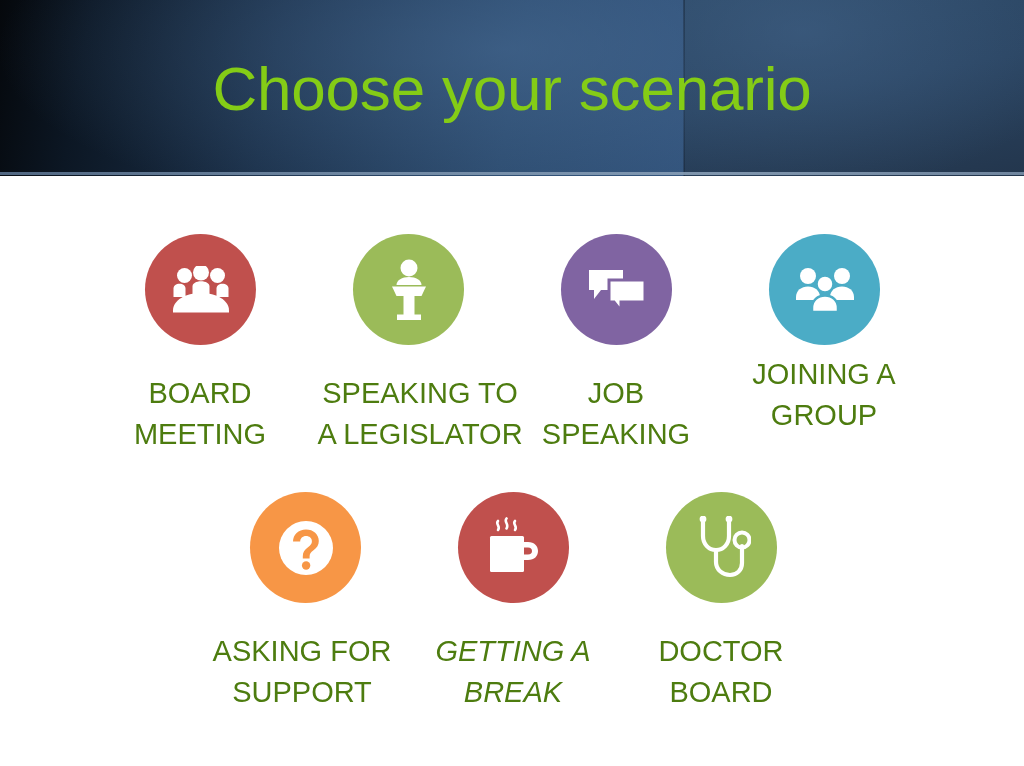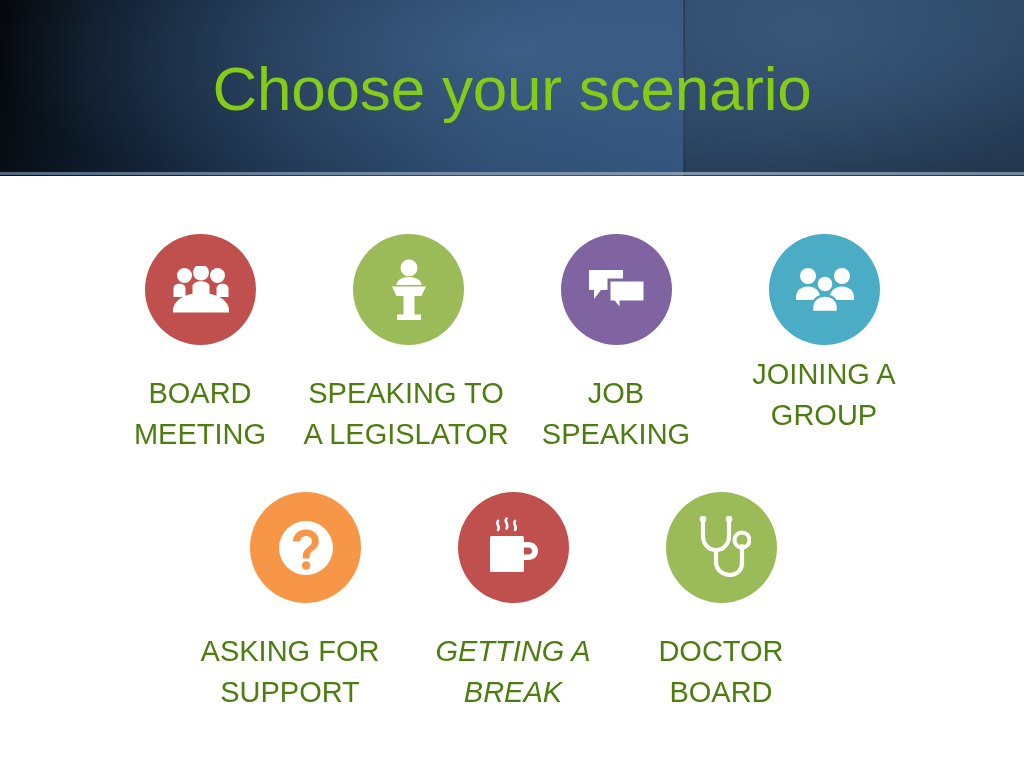--- a/index.html
+++ b/index.html
@@ -152,21 +152,21 @@
       <span>
         <svg width="48" height="62" viewBox="0 0 48 62" aria-hidden="true">
           <circle cx="24" cy="9" r="8.5" fill="#ffffff"></circle>
           <path d="M11.5 26 C11.5 21.2 17.1 18 24 18 C30.9 18 36.5 21.2 36.5 26 Z" fill="#ffffff"></path>
           <path d="M7 27.5 L41 27.5 L36.5 37 L11.5 37 Z" fill="#ffffff"></path>
           <rect x="18.5" y="37" width="11" height="19" fill="#ffffff"></rect>
           <rect x="12" y="55.5" width="24" height="5.5" fill="#ffffff"></rect>
         </svg>
       </span>
     </div>
-    <div class="scenario-label" style="left:296px; top:373px; width:220px;">SPEAKING TO
+    <div class="scenario-label" style="left:310px; top:373px; width:220px;">SPEAKING TO
 A LEGISLATOR</div>
   </div>
 
   <div class="scenario row1">
     <div class="scenario-circle" style="left:561px; top:234px; width:111px; height:111px; background:#8064a2;">
       <span>
         <svg width="60" height="48" viewBox="0 0 60 48" aria-hidden="true">
           <path d="M2 4 L36 4 L36 24 L14 24 L7 33 L7 24 L2 24 Z" fill="#ffffff"></path>
           <path d="M22 14 L58 14 L58 36 L34 36 L34 45 L27 36 L22 36 Z" fill="#ffffff" stroke="#8064a2" stroke-width="3"></path>
         </svg>
@@ -196,21 +196,21 @@
   <div class="scenario row2">
     <div class="scenario-circle" style="left:250px; top:492px; width:111px; height:111px; background:#f79646;">
       <span>
         <svg width="62" height="62" viewBox="0 0 62 62" aria-hidden="true">
           <circle cx="31" cy="31" r="27" fill="#ffffff"></circle>
           <path d="M31 12.5 C23.4 12.5 18 17.8 18 24.6 L25.2 24.6 C25.2 21.3 27.6 19 31 19 C34.5 19 36.9 21.2 36.9 24.2 C36.9 26.7 35.8 28 33 30.2 C29.4 33 27.8 35.2 27.8 39.3 L27.8 41.5 L34.6 41.5 L34.6 39.8 C34.6 36.9 35.6 35.5 38.5 33.3 C42 30.6 43.8 28 43.8 24 C43.8 17.4 38.5 12.5 31 12.5 Z" fill="#f79646"></path>
           <circle cx="31.1" cy="48.5" r="4.2" fill="#f79646"></circle>
         </svg>
       </span>
     </div>
-    <div class="scenario-label" style="left:190px; top:631px; width:200px;">ASKING FOR
+    <div class="scenario-label" style="left:202px; top:631px; width:200px;">ASKING FOR
 SUPPORT</div>
   </div>
 
   <div class="scenario row2">
     <div class="scenario-circle" style="left:458px; top:492px; width:111px; height:111px; background:#c0504d;">
       <span>
         <svg width="58" height="62" viewBox="0 0 58 62" aria-hidden="true">
           <path d="M13 4 C10 7 16 9 13 13" stroke="#ffffff" stroke-width="2.6" fill="none" stroke-linecap="round"></path>
           <path d="M21.5 1.5 C18.5 5 24.5 7 21.5 11.5" stroke="#ffffff" stroke-width="2.6" fill="none" stroke-linecap="round"></path>
           <path d="M30 4 C27 7 33 9 30 13" stroke="#ffffff" stroke-width="2.6" fill="none" stroke-linecap="round"></path>

